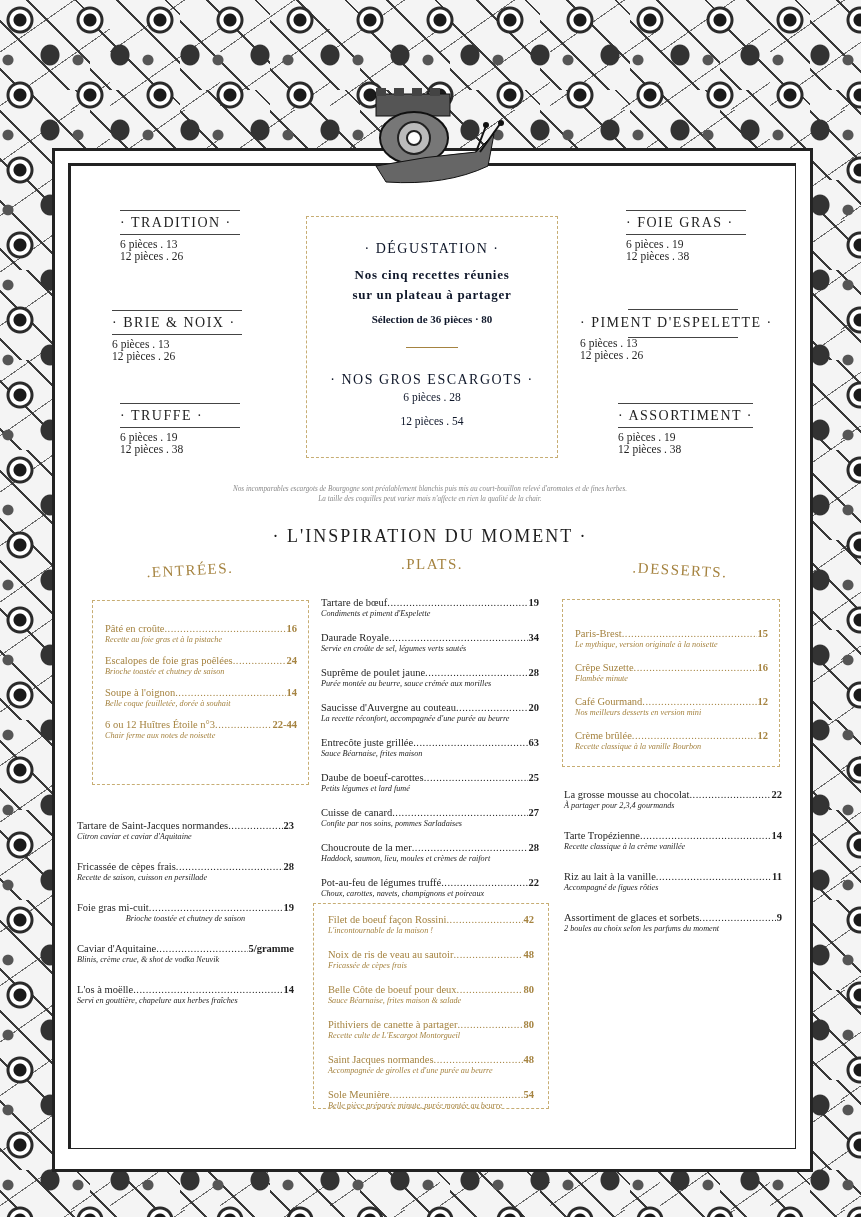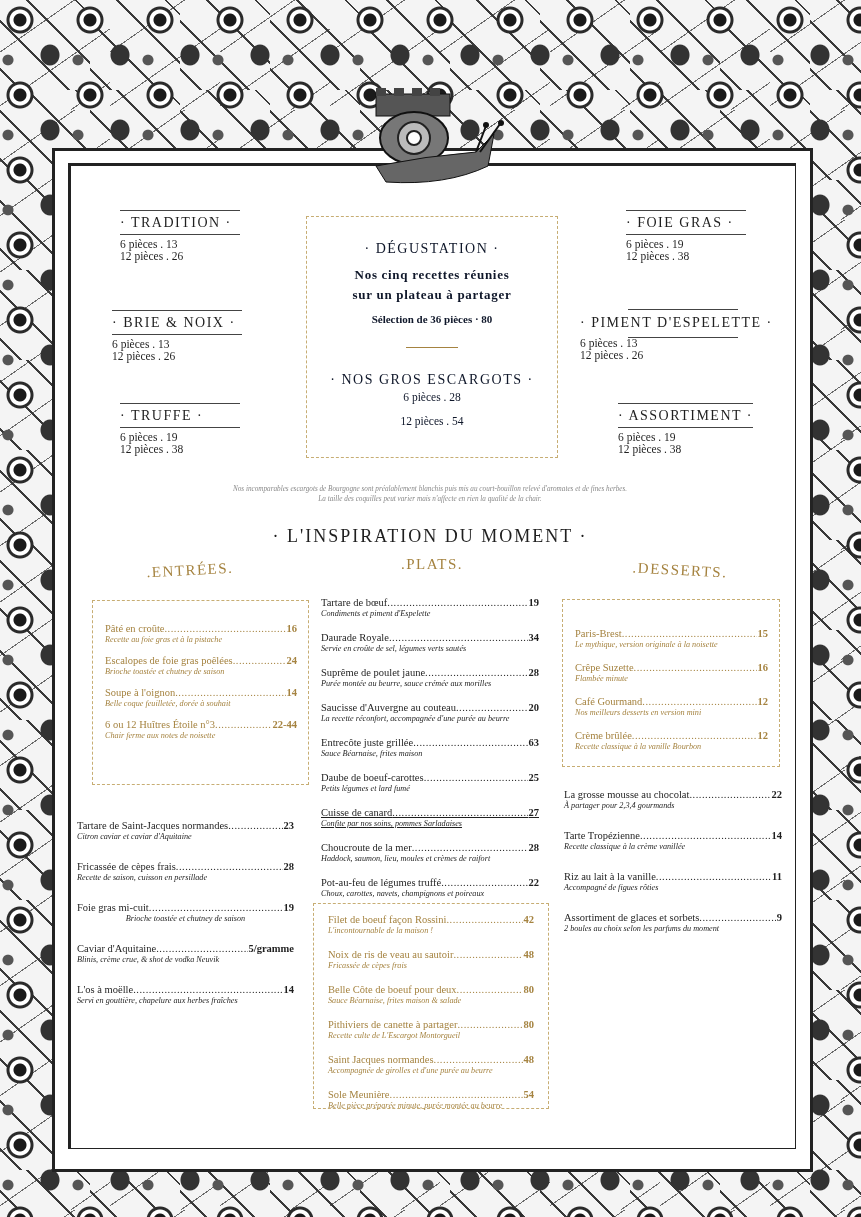--- a/index.html
+++ b/index.html
@@ -287,21 +287,21 @@
       <div class="sub">Sauce Béarnaise, frites maison</div>
     </div>
     <div class="entry" style="margin-bottom: 13px;">
       <div class="row">
         <span class="n">Daube de boeuf-carottes</span>
         <span class="d"></span>
         <span class="p">25</span>
       </div>
       <div class="sub">Petits légumes et lard fumé</div>
     </div>
-    <div class="entry" style="margin-bottom: 13px; text-decoration: underline;">
+    <div class="entry" style="margin-bottom: 13px;">
       <div class="row">
         <span class="n">Cuisse de canard</span>
         <span class="d"></span>
         <span class="p">27</span>
       </div>
       <div class="sub">Confite par nos soins, pommes Sarladaises</div>
     </div>
     <div class="entry" style="margin-bottom: 13px;">
       <div class="row">
         <span class="n">Choucroute de la mer</span>

